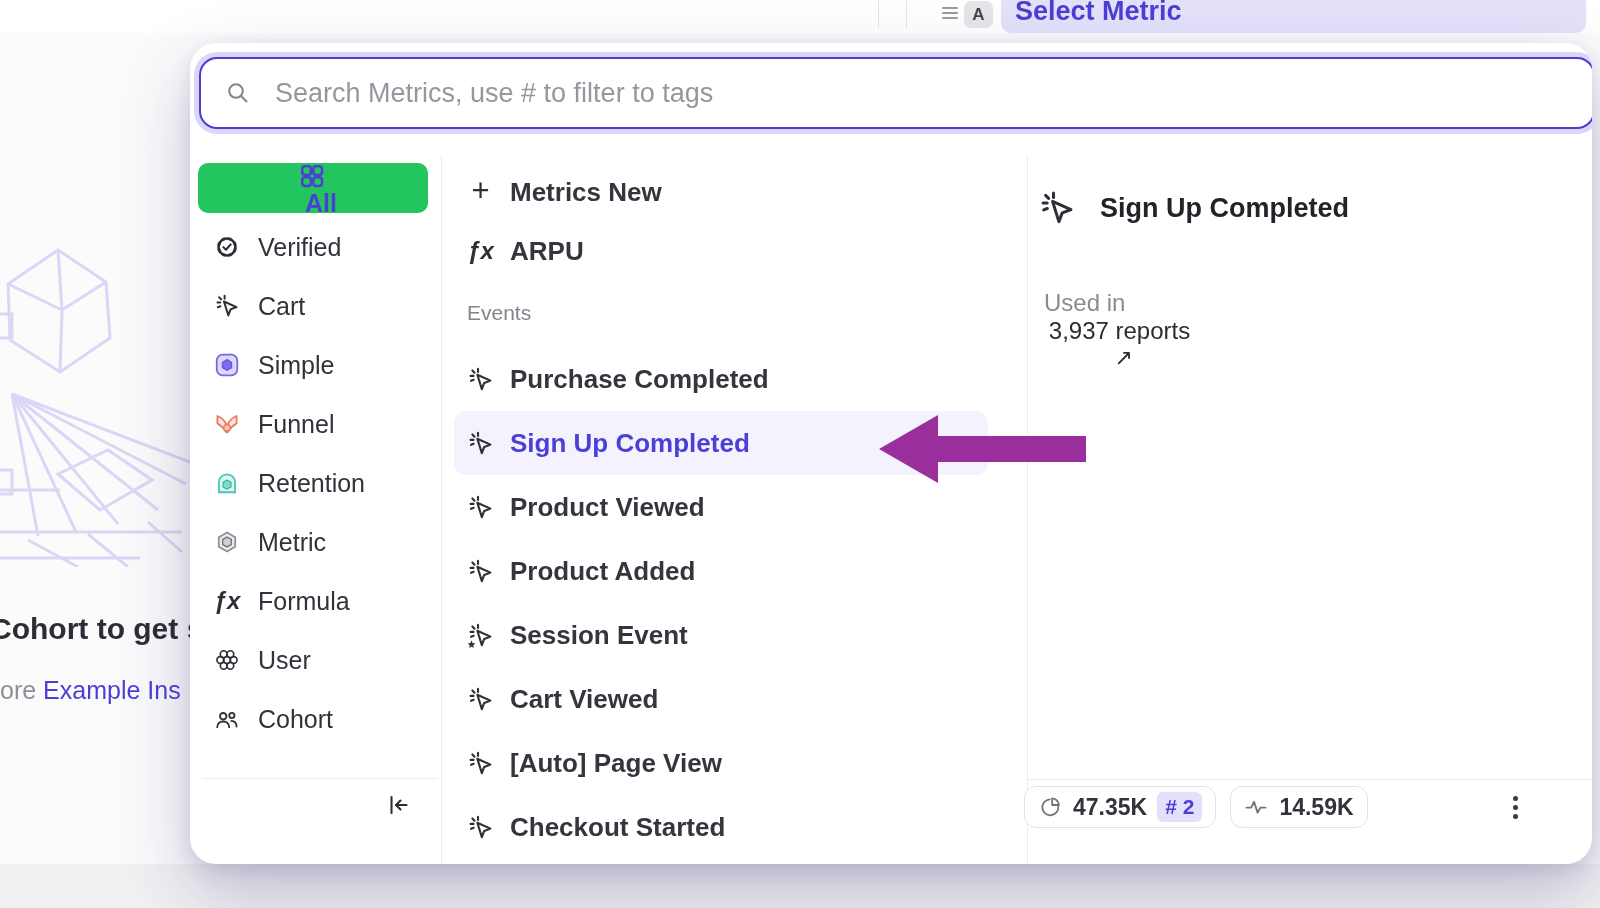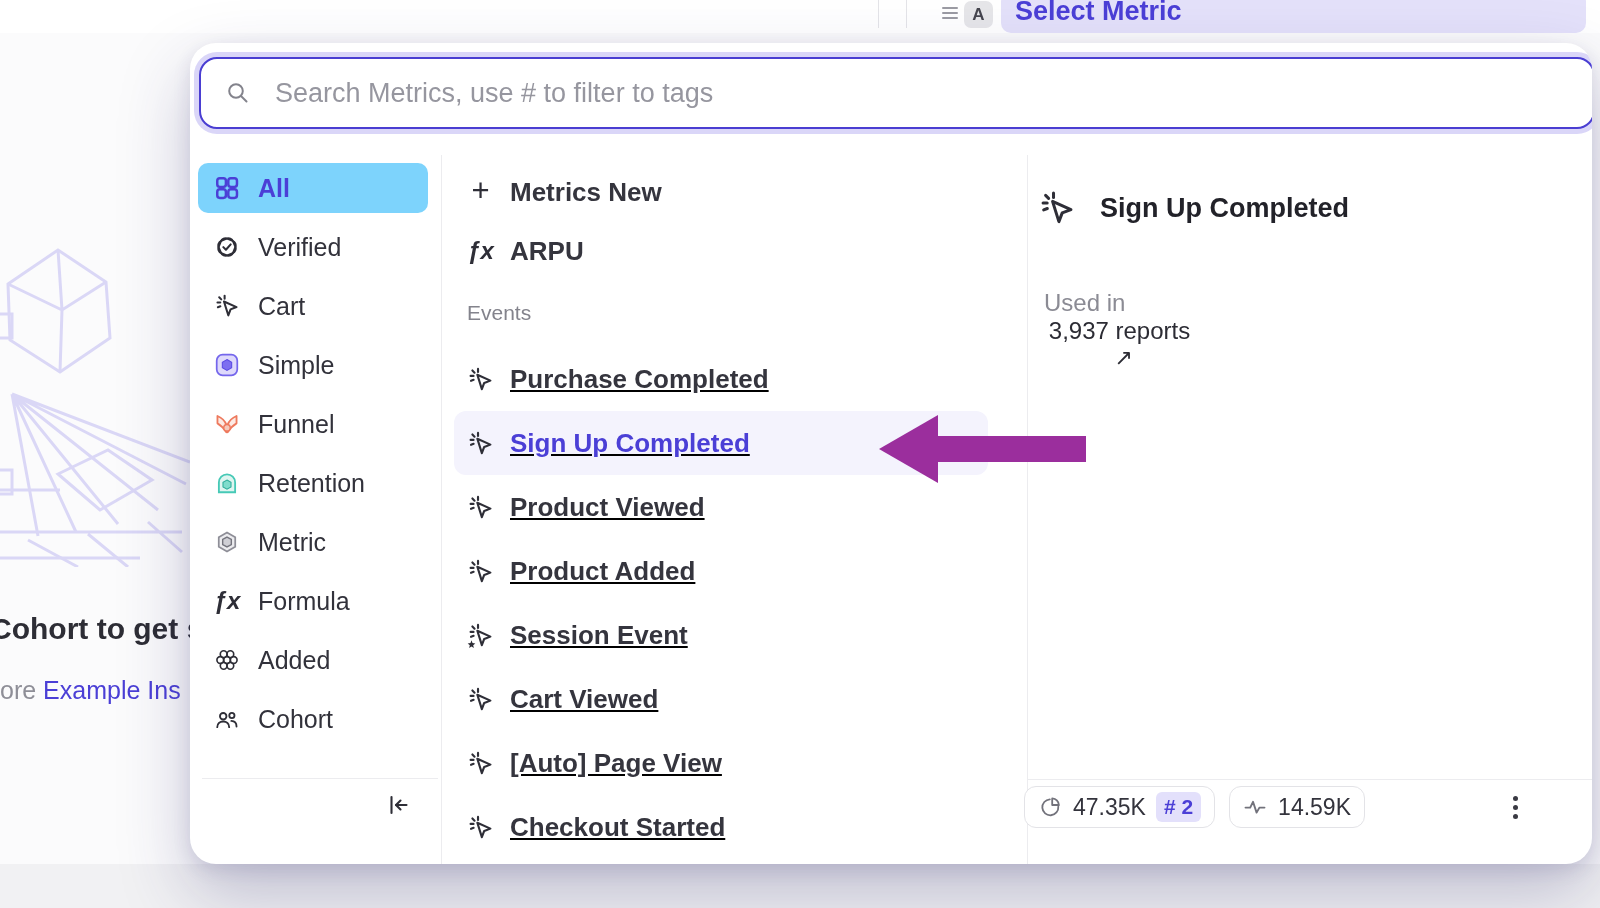--- a/index.html
+++ b/index.html
@@ -44,56 +44,56 @@
   .hs{left:12px;width:236px;top:735px;}
   .hd{left:838px;right:0;top:736px;}
 
   
   .sidebar{position:absolute;left:8px;top:120px;width:243px;}
   .srow{display:flex;align-items:center;height:50px;margin-bottom:9px;padding-left:16px;border-radius:10px;
        cursor:pointer;}
   .srow .ic{width:26px;height:26px;margin-right:18px;display:flex;align-items:center;justify-content:center;}
   .srow .ic svg{width:26px;height:26px;}
   .srow .lbl{font-size:25px;font-weight:500;color:#32323b;}
-  .srow.sel{background:#7dd3fc;width:214px;}
+  .srow.sel{background:#22c55e;width:214px;flex-direction:column;}
   .srow.sel .lbl{color:#4b3fd6;font-weight:600;}
   .ic-text{font-size:24px;font-weight:600;font-style:italic;color:#2e2e37;line-height:1;text-align:center;}
   .collapse{position:absolute;left:186px;top:740px;width:44px;height:44px;border:none;background:transparent;
        display:flex;align-items:center;justify-content:center;cursor:pointer;padding:0;}
 
   
   .mid{position:absolute;left:264px;top:123px;width:534px;}
   .arow{display:flex;align-items:center;height:52px;padding-left:13px;border-radius:12px;cursor:pointer;}
   .arow + .arow{margin-top:7px;}
   .arow .ic{width:27px;height:27px;margin-right:16px;display:flex;align-items:center;justify-content:center;}
   .arow .lbl{font-size:26px;font-weight:600;color:#35353e;}
   .plus-glyph{font-size:31px;font-weight:400;color:#2e2e37;line-height:1;margin-top:-3px;}
   .sec-label{margin:24px 0 0 13px;height:24px;font-size:21px;color:#83838c;}
-  .events{margin-top:22px;text-decoration:underline;}
+  .events{margin-top:22px;}
   .erow{display:flex;align-items:center;height:64px;padding-left:13px;border-radius:12px;cursor:pointer;}
   .erow .ic{width:27px;height:27px;margin-right:16px;display:flex;align-items:center;justify-content:center;}
   .erow .ic svg{width:27px;height:27px;}
   .erow .lbl{font-size:26px;font-weight:600;color:#35353e;}
   .erow.sel{background:#f4f3fd;}
   .erow.sel .lbl{color:#4b3fd6;}
 
   
   .detail-title{position:absolute;left:848px;top:146px;display:flex;align-items:center;gap:24px;}
   .detail-title svg{width:38px;height:38px;}
   .detail-title .t{font-size:27px;font-weight:700;color:#222229;}
   .used-row{position:absolute;left:854px;top:246px;display:flex;align-items:center;flex-direction:column;}
   .used-row .k{width:151px;font-size:24px;color:#8b8b94;}
   .used-row .v{font-size:24px;color:#2c2c34;}
   .used-row .ne{font-size:22px;color:#2c2c34;margin-left:8px;}
 
   .badges{position:absolute;left:834px;top:743px;right:70px;display:flex;align-items:center;gap:14px;}
   .pill{display:flex;align-items:center;gap:10px;height:40px;padding:0 13px;border:1px solid #e3e3e7;
        border-radius:12px;background:#fff;cursor:pointer;}
   .pill svg{width:25px;height:25px;}
-  .pill .val{font-size:23px;font-weight:400;color:#33333c;}
+  .pill .val{font-size:23px;font-weight:700;color:#33333c;}
   .pill .chip{background:#e3e0fb;color:#4b3fd6;border-radius:6px;padding:3px 8px;font-size:21px;font-weight:600;}
   .kebab{margin-left:auto;display:flex;flex-direction:column;gap:4px;cursor:pointer;padding:4px;}
   .kebab i{width:5px;height:5px;border-radius:50%;background:#3a3a43;}
 
   
   .arrow{position:absolute;left:874px;top:410px;z-index:9;pointer-events:none;}
   .hidden-defs{position:absolute;width:0;height:0;overflow:hidden;}
 </style>
 </head>
 <body>
@@ -295,21 +295,21 @@
             <span class="ic-text">ƒx</span>
           </span>
         <span class="lbl">Formula</span>
       </div>
       <div class="srow">
         <span class="ic">
             <svg>
               <use href="#sym-user"></use>
             </svg>
           </span>
-        <span class="lbl">Added</span>
+        <span class="lbl">User</span>
       </div>
       <div class="srow">
         <span class="ic">
             <svg>
               <use href="#sym-cohort"></use>
             </svg>
           </span>
         <span class="lbl">Cohort</span>
       </div>
     </div>

